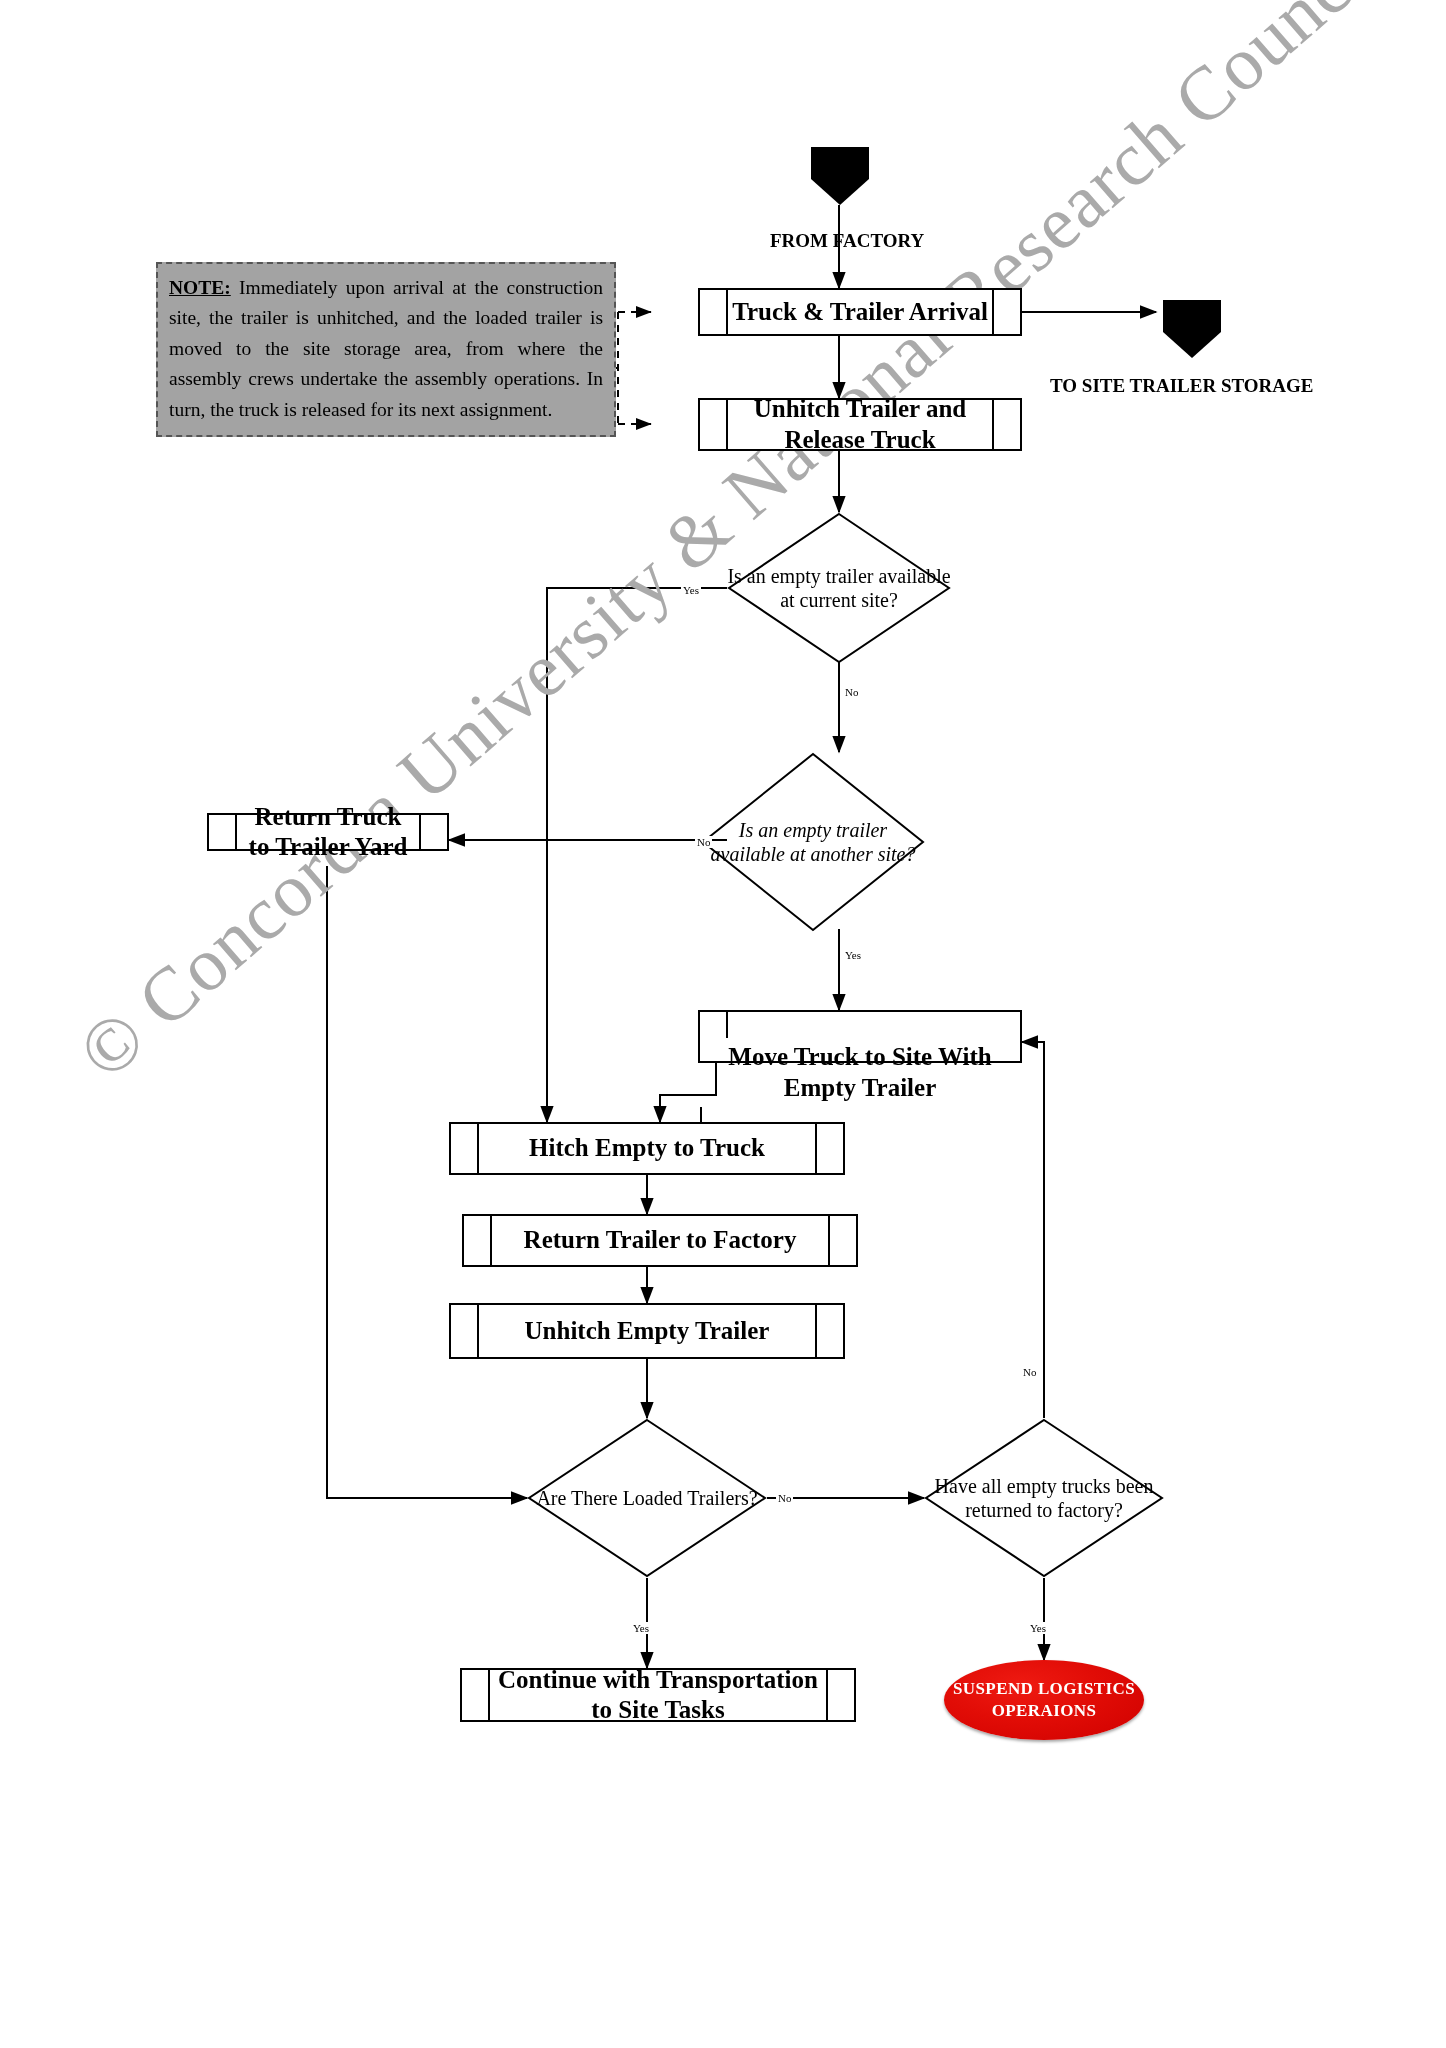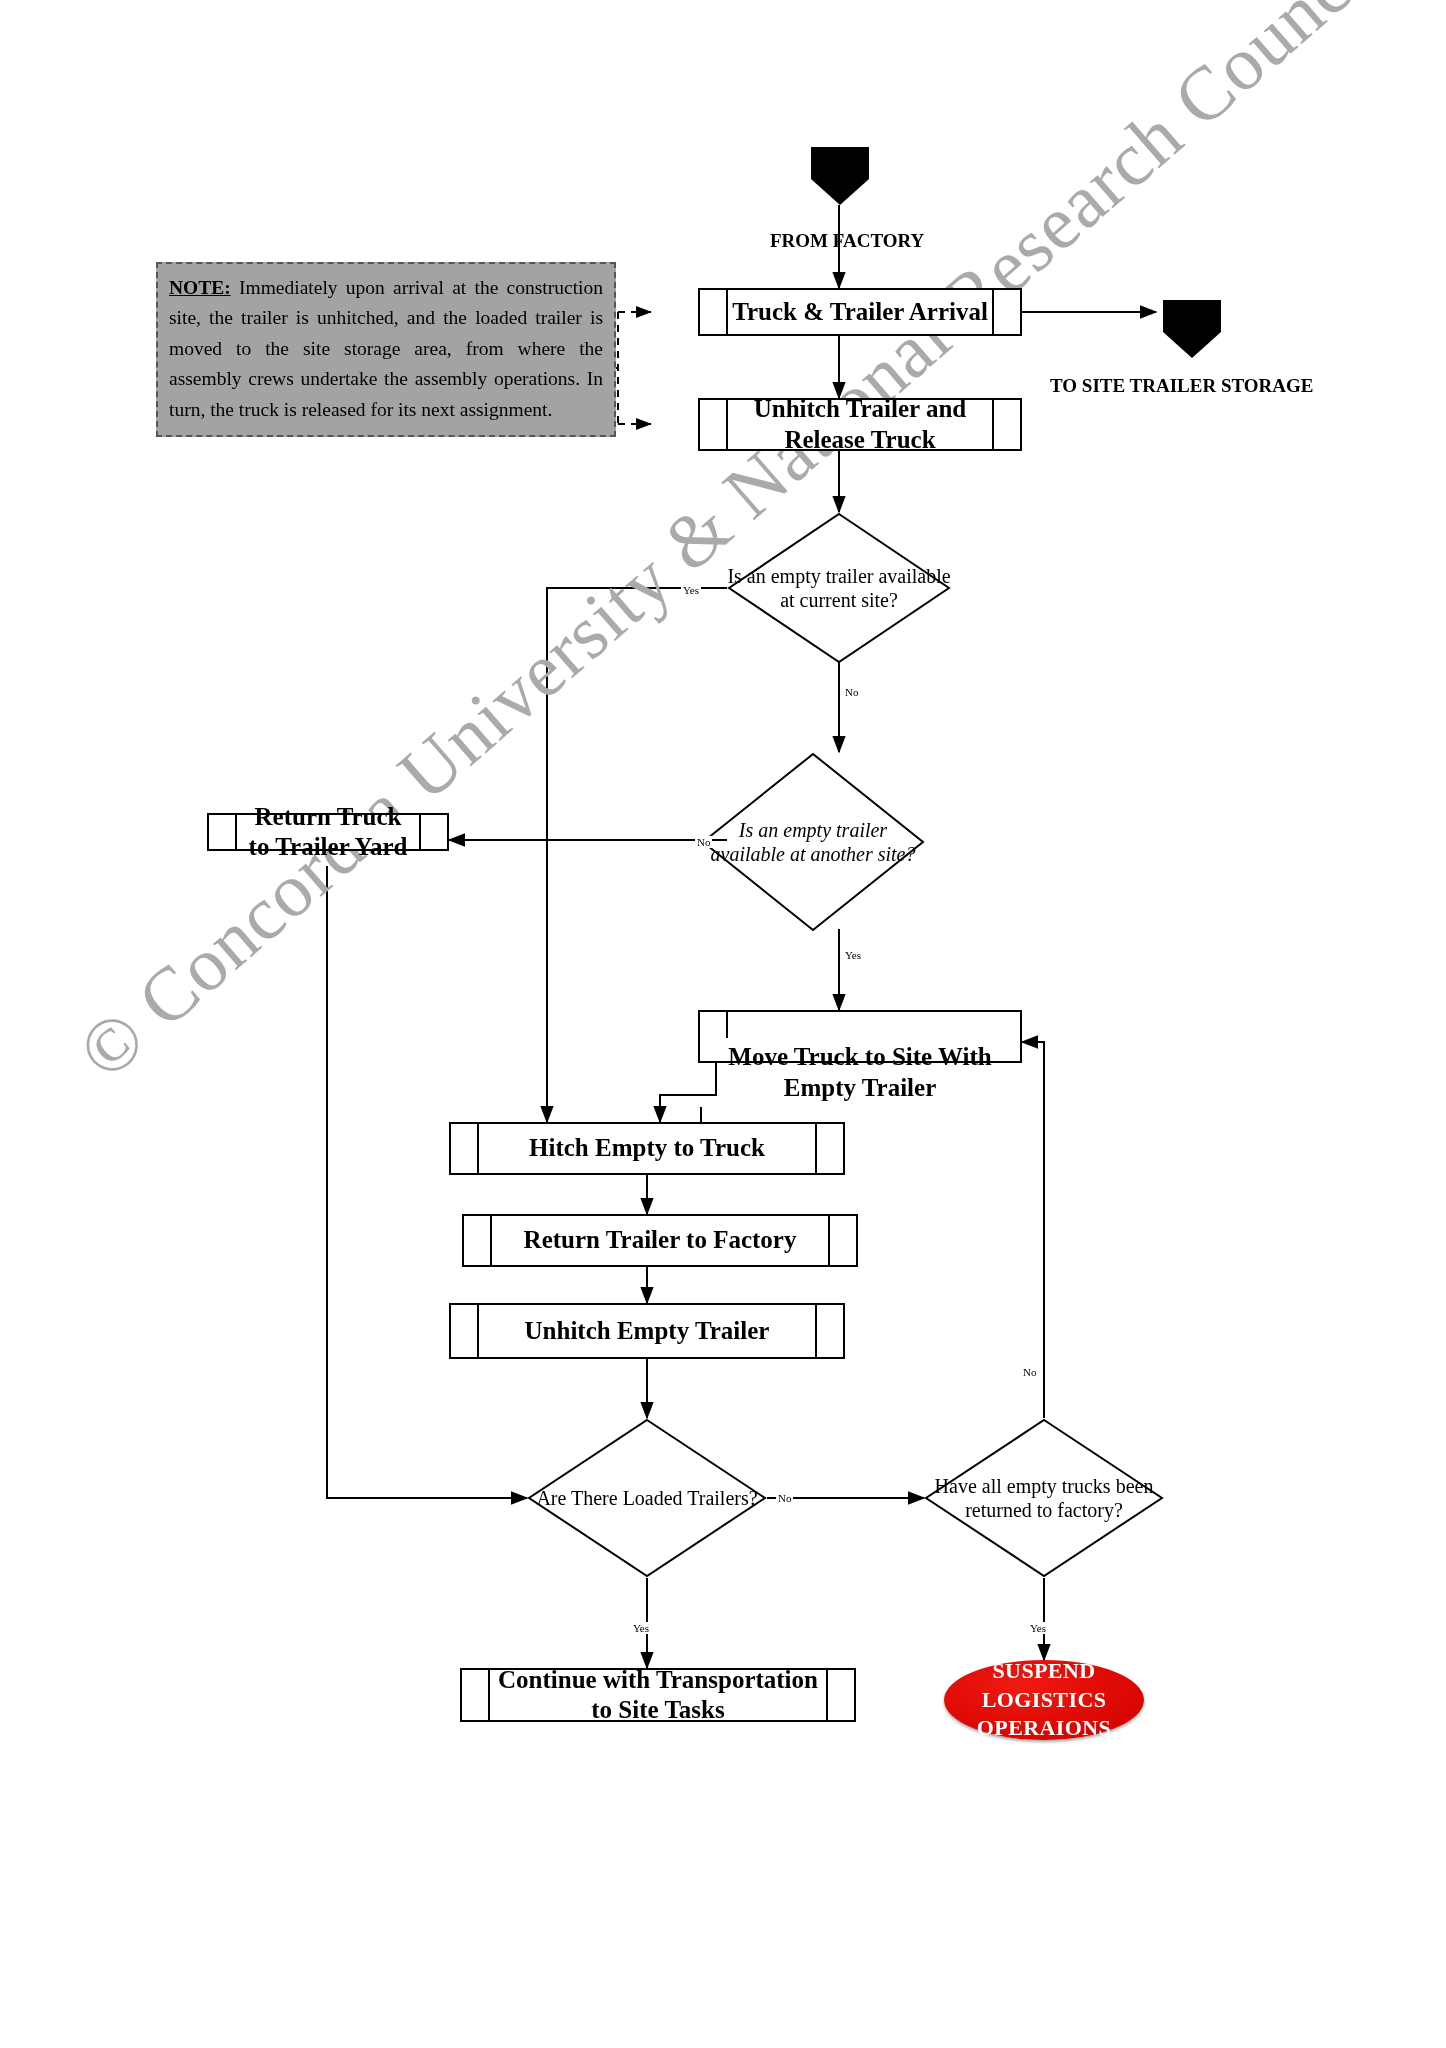--- a/index.html
+++ b/index.html
@@ -63,21 +63,21 @@
   }
 
   
   .terminator{
     border-radius:50%;
     background:radial-gradient(ellipse at 38% 32%, #ef1a12 0%, #e10c06 45%, #cf0000 100%);
     box-shadow:0 2px 3px rgba(0,0,0,.35);
     color:#ffffff;
     display:flex;align-items:center;justify-content:center;
     text-align:center;
-    font-weight:bold;font-size:22px;line-height:1.3;
+    font-weight:bold;font-size:17px;line-height:1.3;
     letter-spacing:.4px;
   }
 
   
   .notebox{
     border:2px dashed #555;
     background:#a3a3a3;
     padding:9px 11px 10px 11px;
     font-size:19.5px;
     line-height:1.56;

